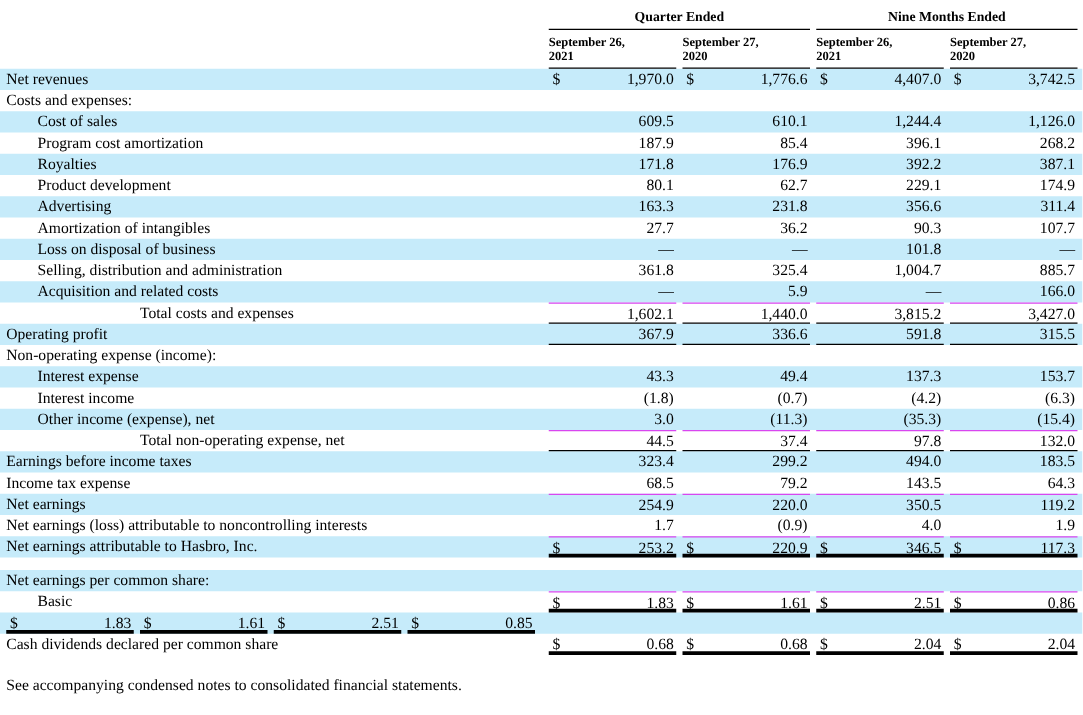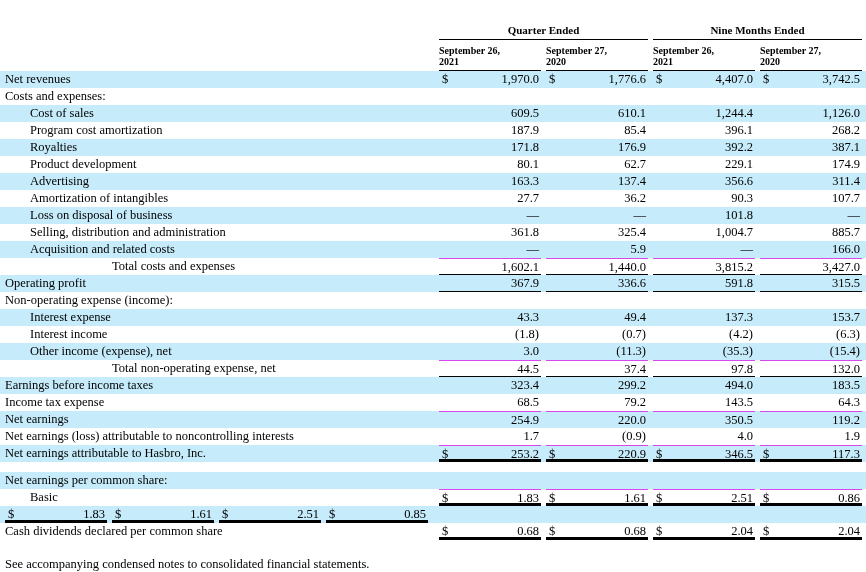--- a/index.html
+++ b/index.html
@@ -10,21 +10,21 @@
     color:#000; overflow:hidden;
   }
   .sheet { padding-top:8px; width:866px; }
 
   
   .hrow1, .hrow2, .trow { display:flex; align-items:stretch; }
   .label-spacer { width:434px; flex:none; }
   .group-span {
     width:209px; flex:none; margin-left:5px;
     text-align:center; font-weight:bold; font-size:11px; line-height:13px;
-    border-bottom:1px solid #000; padding-bottom:2px;margin-top:16px;
+    border-bottom:1px solid #000; padding-bottom:2px;
   }
   .col-head {
     width:102px; flex:none; margin-left:5px;
     text-align:left; font-weight:bold; font-size:10px; line-height:11px;
     border-bottom:1px solid #000; padding:3px 0 3px;
     white-space:pre-line;
   }
   .hrow2 { margin-top:2px; }
 
   
@@ -188,21 +188,21 @@
         </div>
       </div>
       <div class="trow shaded">
         <div class="rlabel ind1">Advertising</div>
         <div class="vgroup">
           <span class="dollar"></span>
           <span class="val">163.3</span>
         </div>
         <div class="vgroup">
           <span class="dollar"></span>
-          <span class="val">137.4</span>
+          <span class="val">231.8</span>
         </div>
         <div class="vgroup">
           <span class="dollar"></span>
           <span class="val">356.6</span>
         </div>
         <div class="vgroup">
           <span class="dollar"></span>
           <span class="val">311.4</span>
         </div>
       </div>

